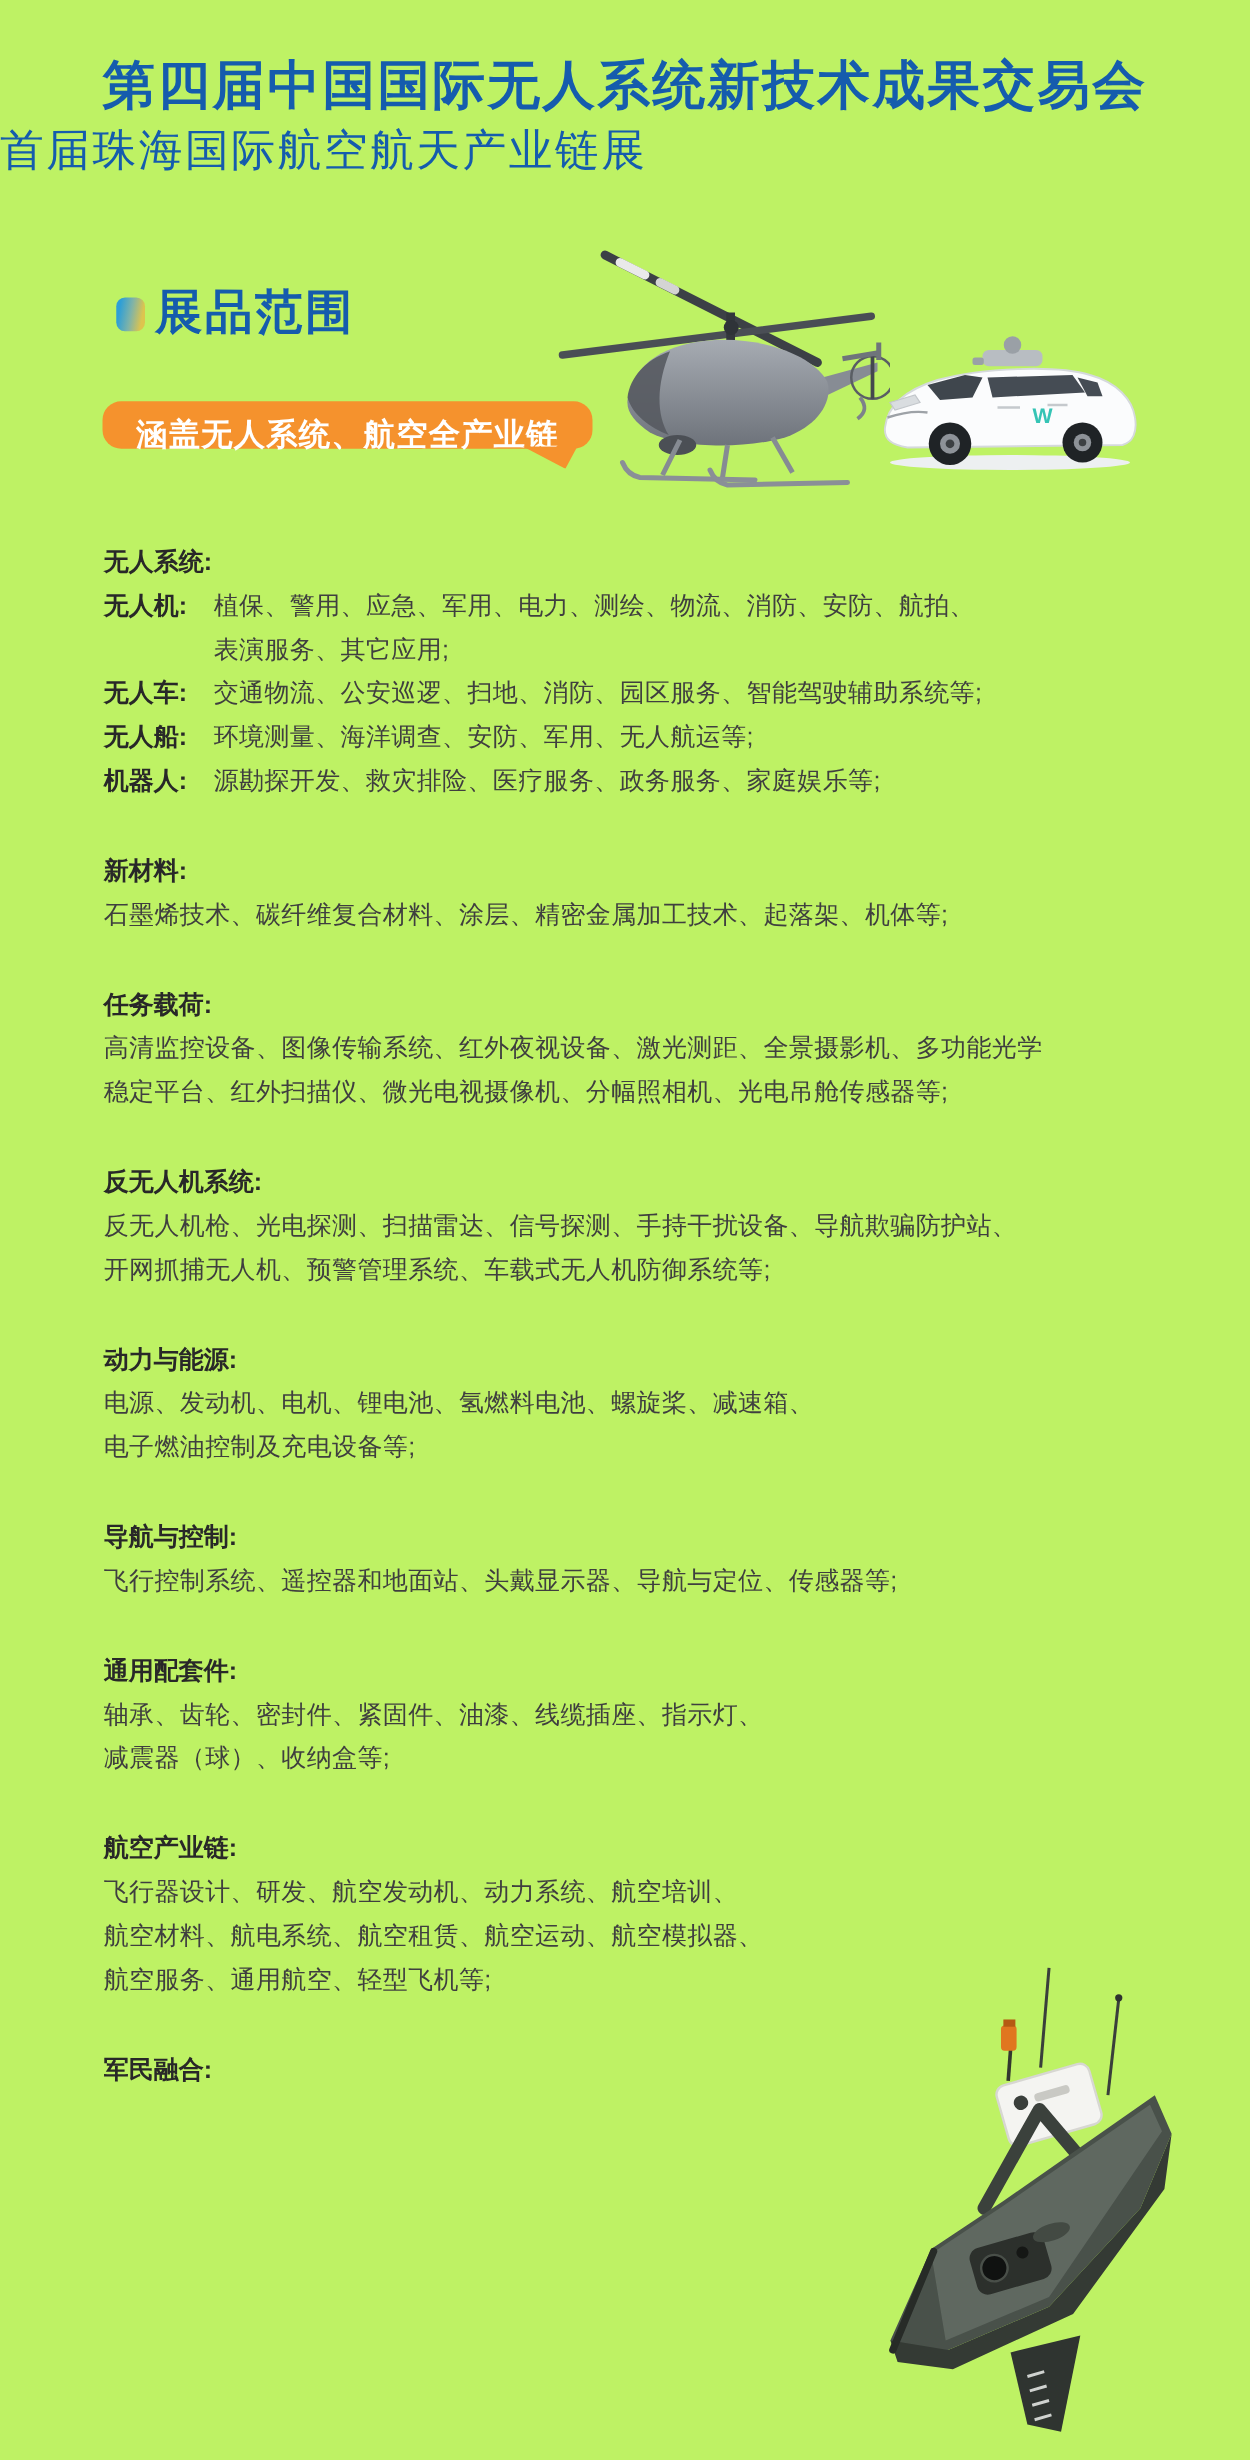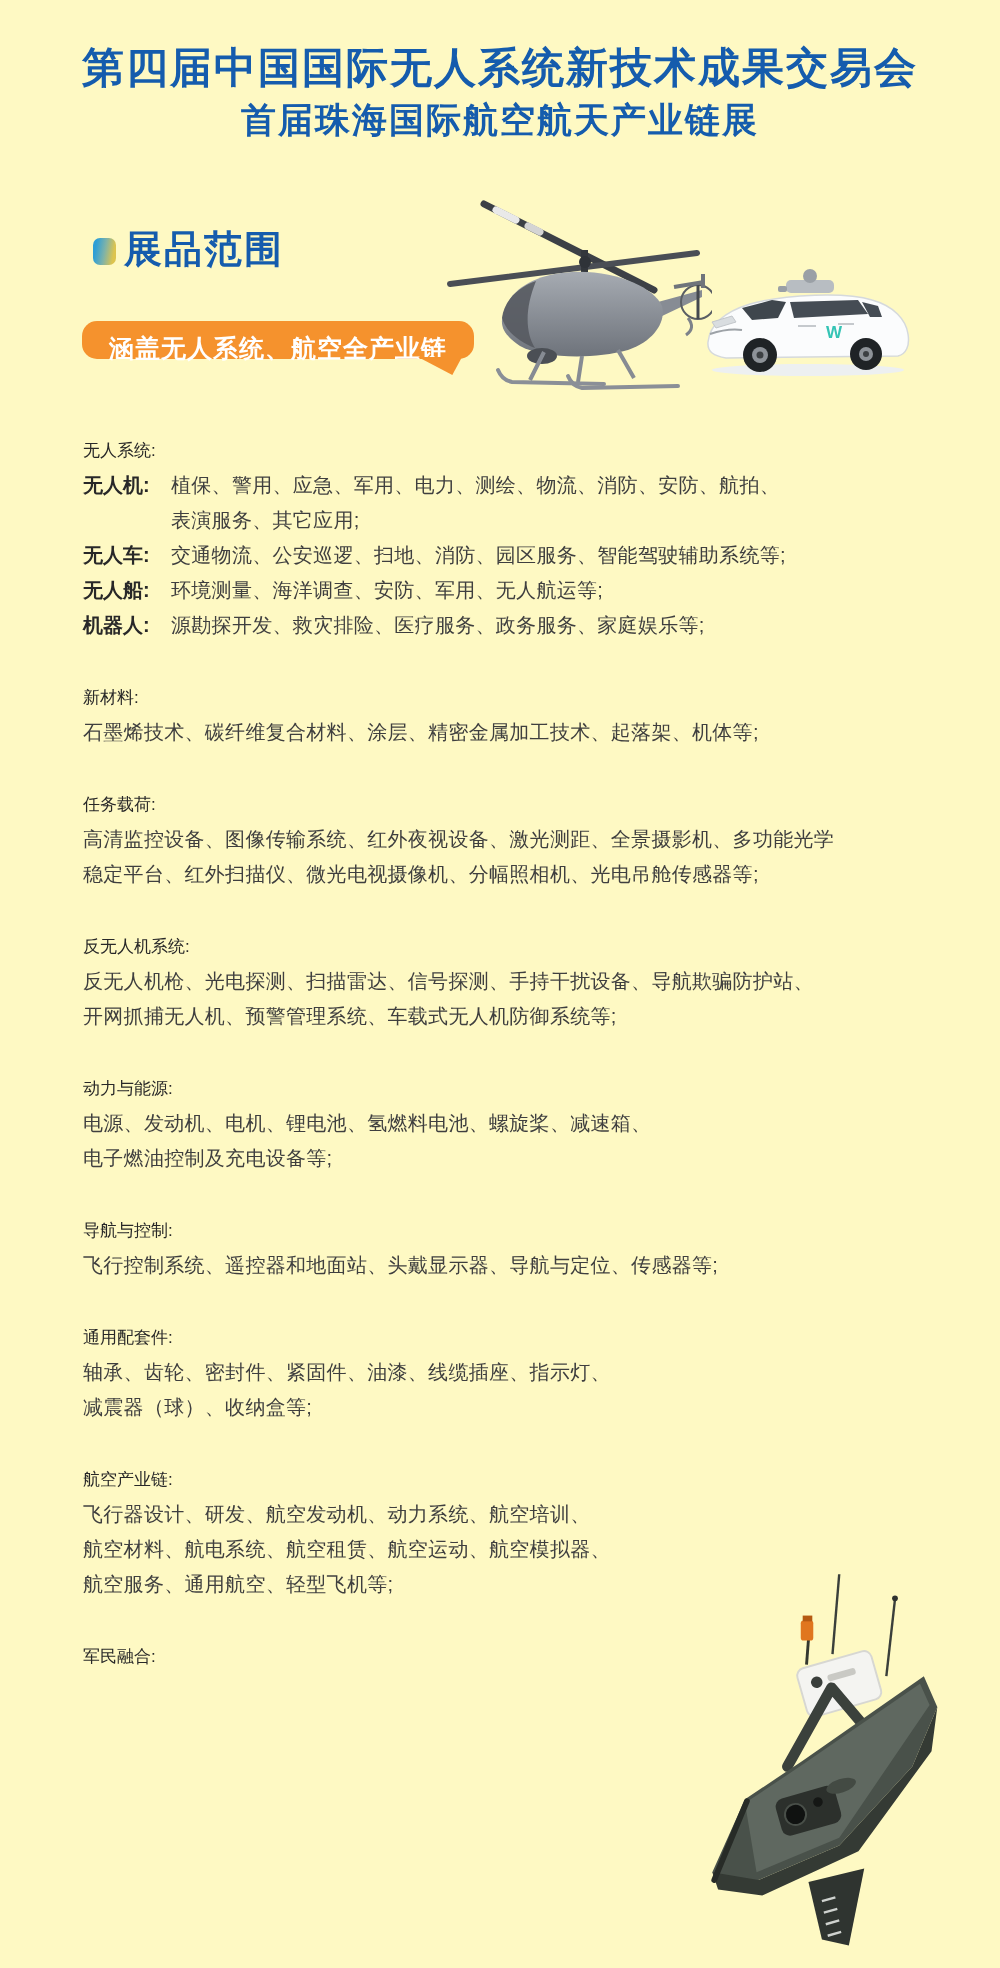--- a/index.html
+++ b/index.html
@@ -1,26 +1,26 @@
 <!DOCTYPE html>
 <html><head>
 <meta charset="utf-8">
 <style>
   html,body{margin:0;padding:0;}
   body{background:#ffffff;font-family:"Liberation Sans","DejaVu Sans",sans-serif;}
-  .page{position:relative;width:1000px;height:1968px;background:#fef9c3;overflow:hidden;margin:0 auto;}
+  .page{position:relative;width:1000px;height:1968px;background:#bef264;overflow:hidden;margin:0 auto;}
 
   
   .main-title{
     position:absolute;left:0;top:40px;width:1000px;text-align:center;
     font-size:42px;font-weight:800;letter-spacing:2px;color:#155cad;
   }
   .sub-title{
-    position:absolute;left:0;top:97px;width:1000px;text-align:center;
-    font-size:35px;font-weight:700;letter-spacing:2px;color:#155cad;
+    position:absolute;left:0;top:97px;width:1000px;
+    font-size:35px;font-weight:400;letter-spacing:2px;color:#155cad;
   }
 
   
   .section-head{position:absolute;left:93px;top:224px;display:flex;align-items:center;}
   .bullet{
     width:23px;height:27px;border-radius:7px;margin-top:4px;
     background:linear-gradient(100deg,#2f9fd6 15%,#7fb3a8 50%,#ddc44e 85%);
   }
   .section-head-label{margin-left:8px;font-size:38px;font-weight:800;color:#155cad;letter-spacing:2px;}
 
@@ -36,21 +36,21 @@
   }
 
   
   .heli-img{position:absolute;left:432px;top:190px;width:280px;height:210px;}
   .car-img{position:absolute;left:698px;top:262px;width:220px;height:118px;}
   .boat-img{position:absolute;left:695px;top:1555px;width:250px;height:400px;}
 
   
   .sections{position:absolute;left:83px;top:433px;width:870px;}
   .section-block{margin-bottom:37px;}
-  .section-title{font-size:17px;line-height:35px;font-weight:400;color:#282828;}
+  .section-title{font-size:20px;line-height:35px;font-weight:700;color:#282828;}
   .text-line{font-size:20px;line-height:35px;color:#3f3f3f;letter-spacing:0.3px;}
   .labeled-row{display:flex;}
   .row-label{flex:0 0 88px;font-size:20px;line-height:35px;font-weight:800;color:#282828;}
   .row-lines{flex:1;}
 </style>
 </head>
 <body>
 
 <div class="page">
 

